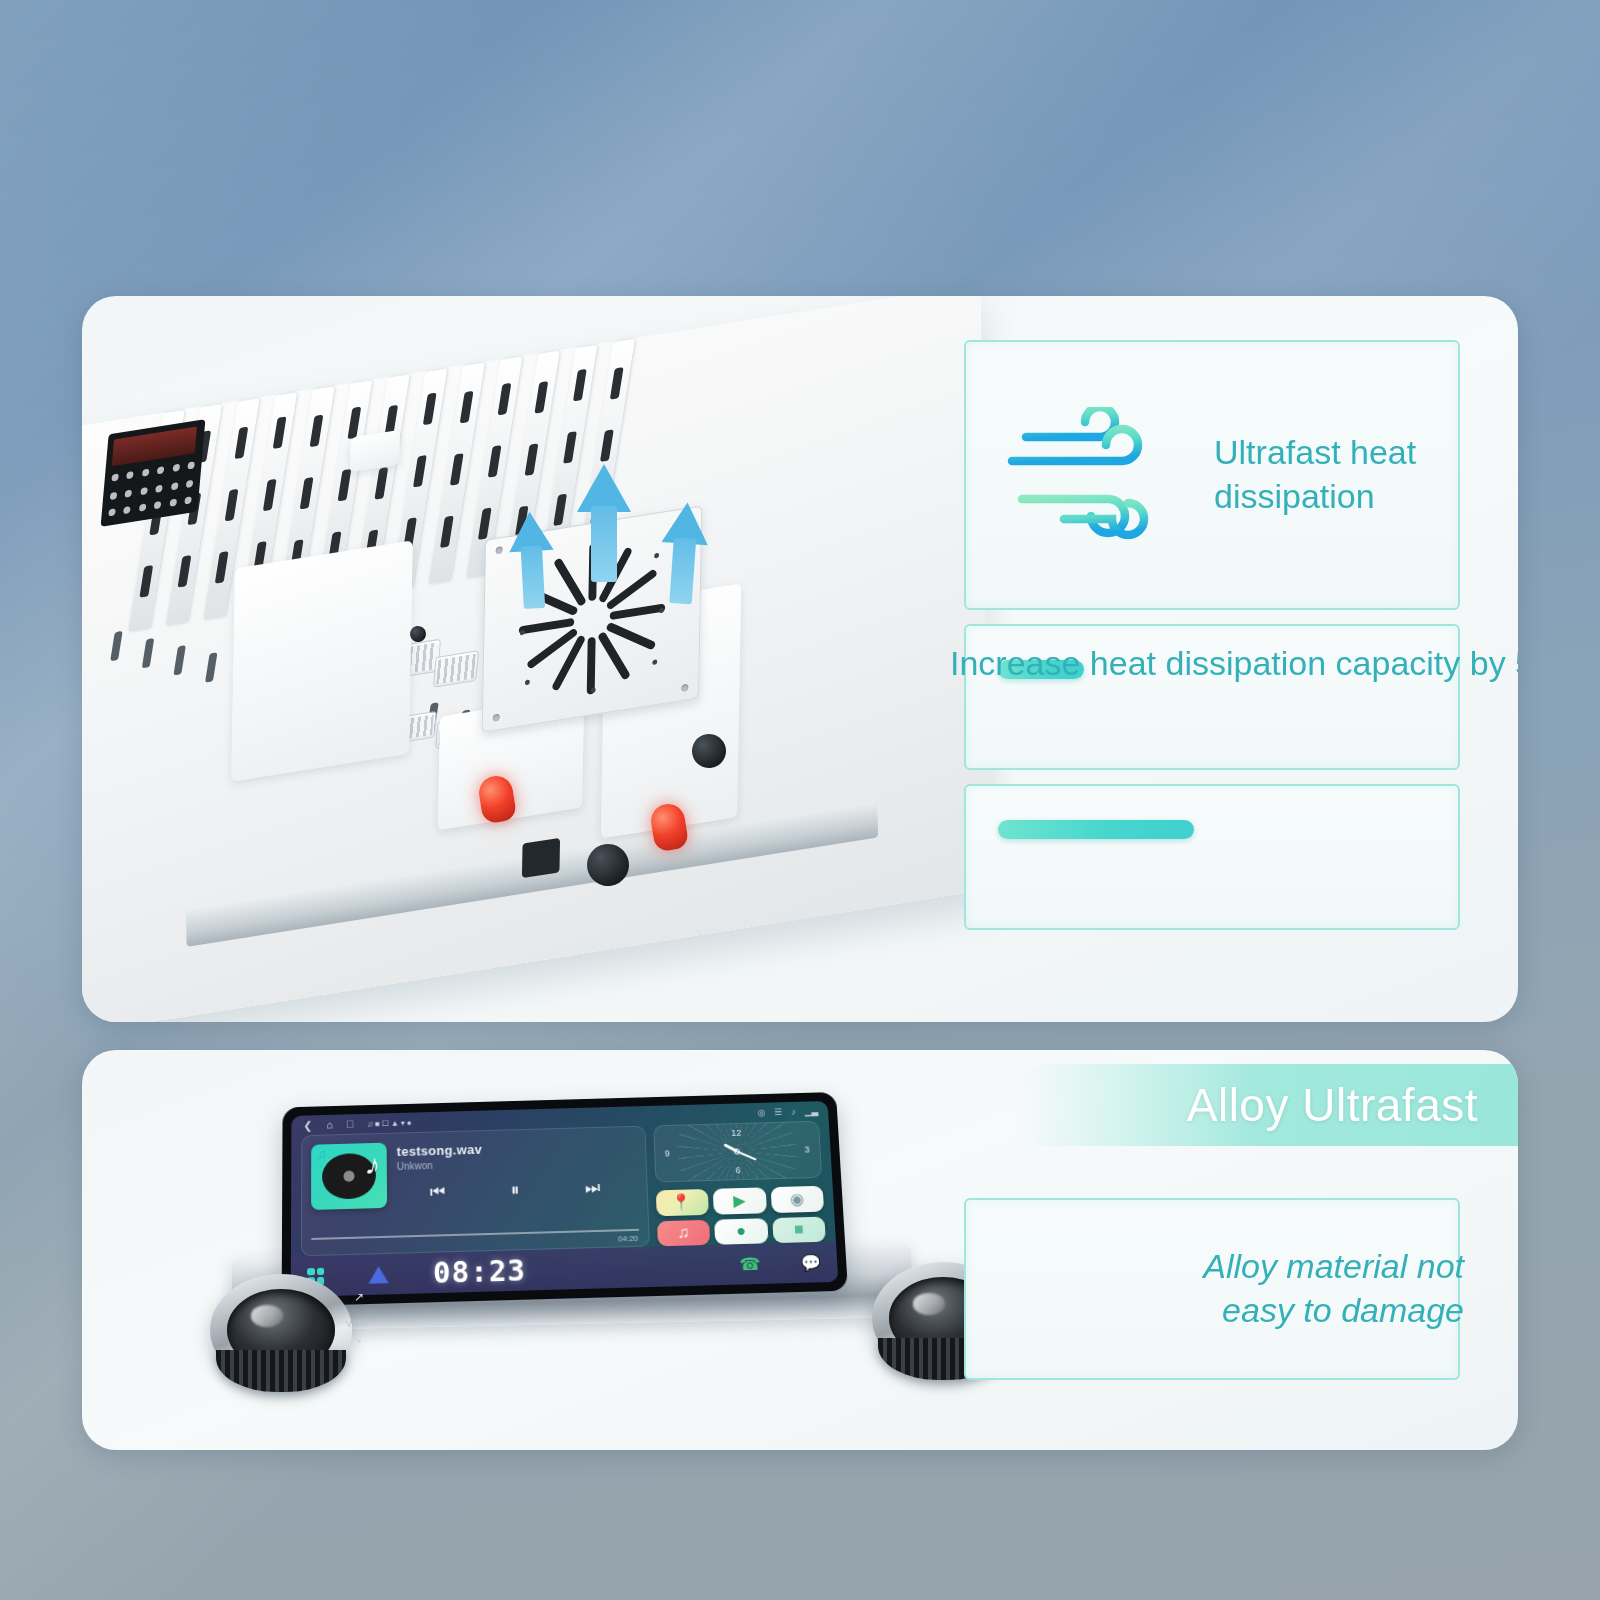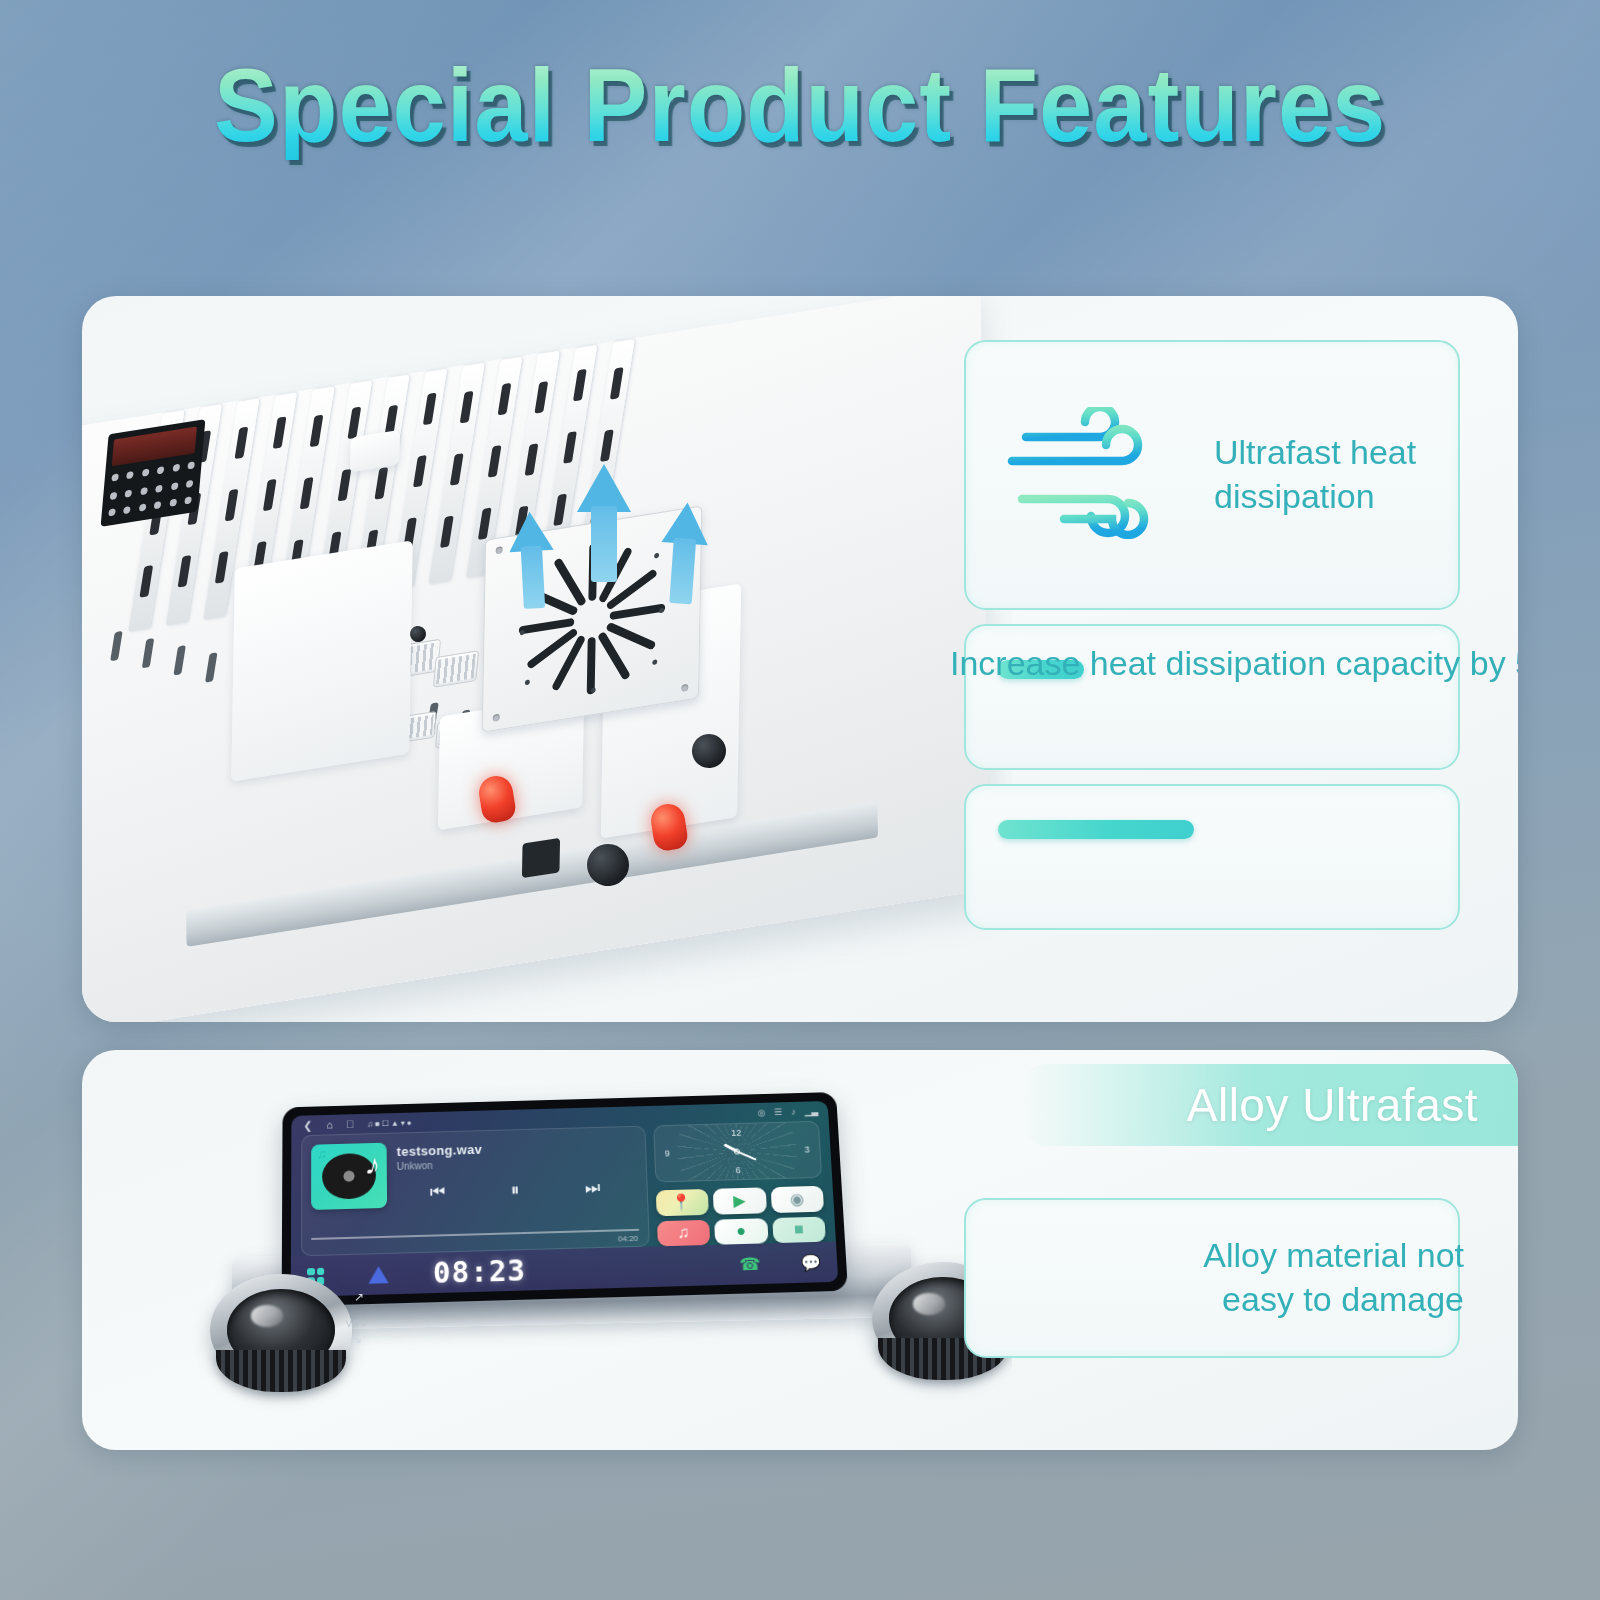--- a/index.html
+++ b/index.html
@@ -86,21 +86,21 @@
     border-top-left-radius: 30px;
     border-bottom-left-radius: 30px;
     background: linear-gradient(270deg, rgba(150,230,217,0.96) 0%, rgba(155,231,219,0.92) 52%, rgba(180,238,228,0.45) 82%, rgba(200,242,235,0.0) 100%);
   }
 
   
   .feat-col { position: absolute; right: 58px; top: 44px; width: 496px; }
   .feat {
     position: relative;
     border: 2px solid #9fe6dd;
-    border-radius: 22px;
+    border-radius: 6px;
     background: linear-gradient(180deg, #f7fbfb 0%, #f2f8f9 100%);
     margin-bottom: 14px;
     box-shadow: 0 0 10px rgba(130,220,215,0.18) inset;
   }
   .feat-text {
     color: #34b0b9;
     font-size: 34px;
     line-height: 1.28;
     text-align: right;
     white-space: nowrap;
@@ -127,21 +127,21 @@
 
   .feat-text-overflow {
     position: absolute;
     right: -12px;
     top: 16px;
     text-align: right;
     white-space: nowrap;
     width: 520px;
   }
 
-  #feat-alloy { height: 160px; }
+  #feat-alloy { height: 182px; font-style: italic; }
   #feat-alloy .feat-text {
     position: absolute; right: -8px; top: 50%; transform: translateY(-50%);
     white-space: nowrap; text-align: right;
   }
 
   
   #photo-heat {
     position: absolute;
     left: 0; top: 0; width: 930px; height: 726px;
     overflow: hidden;
@@ -517,23 +517,20 @@
     color: #b9c2cc; font-size: 9px; letter-spacing: 1px;
     transform: rotate(-6deg);
   }
   .vol-arrow { position: absolute; color: #cfd8e2; font-size: 12px; }
 </style>
 </head>
 <body>
 
 <div id="root">
 
-  <div class="title-wrap">
-    <span class="title">Special Product Features</span>
-  </div>
 
   <div class="panel" id="panel-top">
 
     <div id="photo-heat">
       <div class="hs-board"></div>
       <div class="hs-edge"></div>
 
       <div class="hs-fins">
         <div class="fin" style="left:0px;">
             <span class="slot" style="top:28px;"></span>

